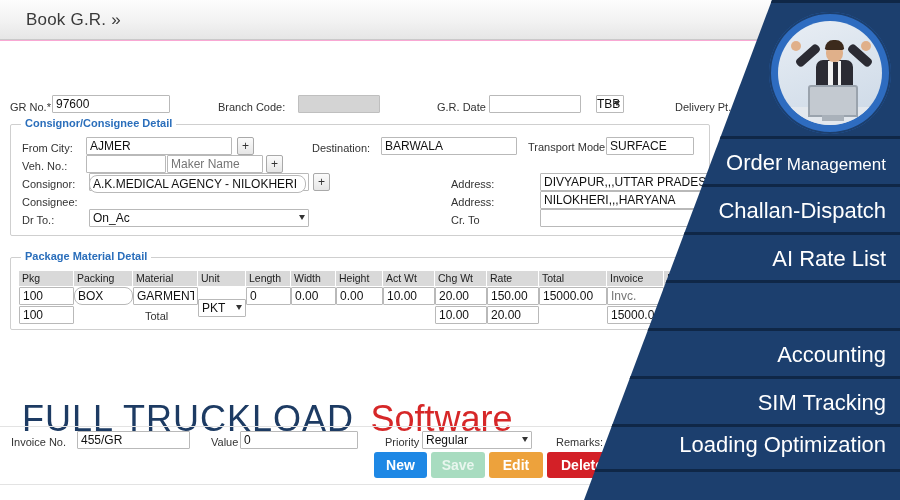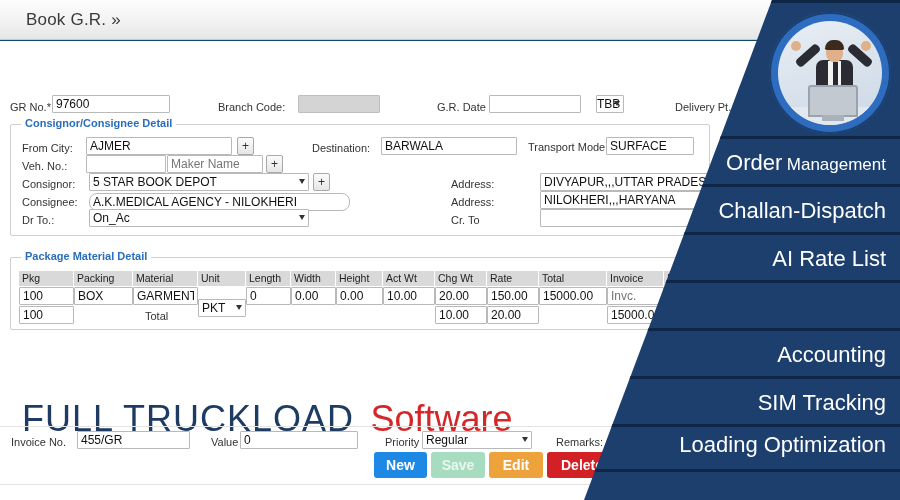--- a/index.html
+++ b/index.html
@@ -8,21 +8,21 @@
   body {
     width:900px; height:500px;
     font-family:"Liberation Sans", sans-serif;
     background:#ffffff;
     overflow:hidden;
     position:relative;
   }
   #root { position:relative; width:900px; height:500px; overflow:hidden; background:#fff; }
 
   
-  .app { position:absolute; inset:0; background:#0c4a6e; }
+  .app { position:absolute; inset:0; background:#f9a8d4; }
 
   .titlebar {
     position:absolute; left:0; top:0; width:900px; height:40px;
     background:linear-gradient(to bottom,#fdfdfd 0%,#f2f2f2 55%,#e6e6e6 100%);
     border-bottom:1px solid #c9c9c9;
   }
   .title-text {
     position:absolute; left:26px; top:10px;
     font-size:17px; color:#3a3a3a; letter-spacing:.2px;
   }
@@ -188,21 +188,21 @@
       <div class="sel" style="position:absolute;left:89px;top:132px;width:220px;">
         <span>5 STAR BOOK DEPOT</span>
         <span class="car"></span>
       </div>
       <div class="plusbtn" style="position:absolute;left:313px;top:132px;">+</div>
 
       <div class="lbl" style="position:absolute;left:451px;top:137px;">Address:</div>
       <input class="fld" style="position: absolute; left: 540px; top: 132px; width: 192px;" value="DIVYAPUR,,,UTTAR PRADESH">
 
       <div class="lbl" style="position:absolute;left:22px;top:155px;">Consignee:</div>
-      <input class="fld" style="position: absolute; left: 89px; top: 152px; width: 261px; border-radius: 8px;" value="A.K.MEDICAL AGENCY - NILOKHERI">
+      <input class="fld" style="position: absolute; left: 89px; top: 134px; width: 217px; border-radius: 8px;" value="A.K.MEDICAL AGENCY - NILOKHERI">
 
       <div class="lbl" style="position:absolute;left:451px;top:155px;">Address:</div>
       <input class="fld" style="position: absolute; left: 540px; top: 150px; width: 192px;" value="NILOKHERI,,,HARYANA">
 
       <div class="lbl" style="position:absolute;left:22px;top:173px;">Dr To.:</div>
       <div class="sel" style="position:absolute;left:89px;top:168px;width:220px;">
         <span>On_Ac</span>
         <span class="car"></span>
       </div>
 
@@ -221,21 +221,21 @@
       <div class="th" style="left:291px;top:230px;width:45px;">Width</div>
       <div class="th" style="left:336px;top:230px;width:47px;">Height</div>
       <div class="th" style="left:383px;top:230px;width:52px;">Act Wt</div>
       <div class="th" style="left:435px;top:230px;width:52px;">Chg Wt</div>
       <div class="th" style="left:487px;top:230px;width:52px;">Rate</div>
       <div class="th" style="left:539px;top:230px;width:68px;">Total</div>
       <div class="th" style="left:607px;top:230px;width:57px;">Invoice</div>
       <div class="th" style="left:664px;top:230px;width:57px;">Invc Date</div>
 
       <input class="fld" style="position: absolute; left: 19px; top: 246px; width: 55px;" value="100">
-      <input class="fld" style="position: absolute; left: 74px; top: 246px; width: 59px;" value="BOX">
+      <input class="fld" style="position: absolute; left: 74px; top: 246px; width: 59px; border-radius: 8px;" value="BOX">
       <input class="fld" style="position: absolute; left: 133px; top: 246px; width: 65px;" value="GARMENTS">
       <div class="sel" style="position:absolute;left:198px;top:246px;width:48px;margin-top:12px;">
         <span>PKT</span>
         <span class="car"></span>
       </div>
       <input class="fld" style="position: absolute; left: 246px; top: 246px; width: 45px;" value="0">
       <input class="fld" style="position: absolute; left: 291px; top: 246px; width: 45px;" value="0.00">
       <input class="fld" style="position: absolute; left: 336px; top: 246px; width: 47px;" value="0.00">
       <input class="fld" style="position: absolute; left: 383px; top: 246px; width: 52px;" value="10.00">
       <input class="fld" style="position: absolute; left: 435px; top: 246px; width: 52px;" value="20.00">

